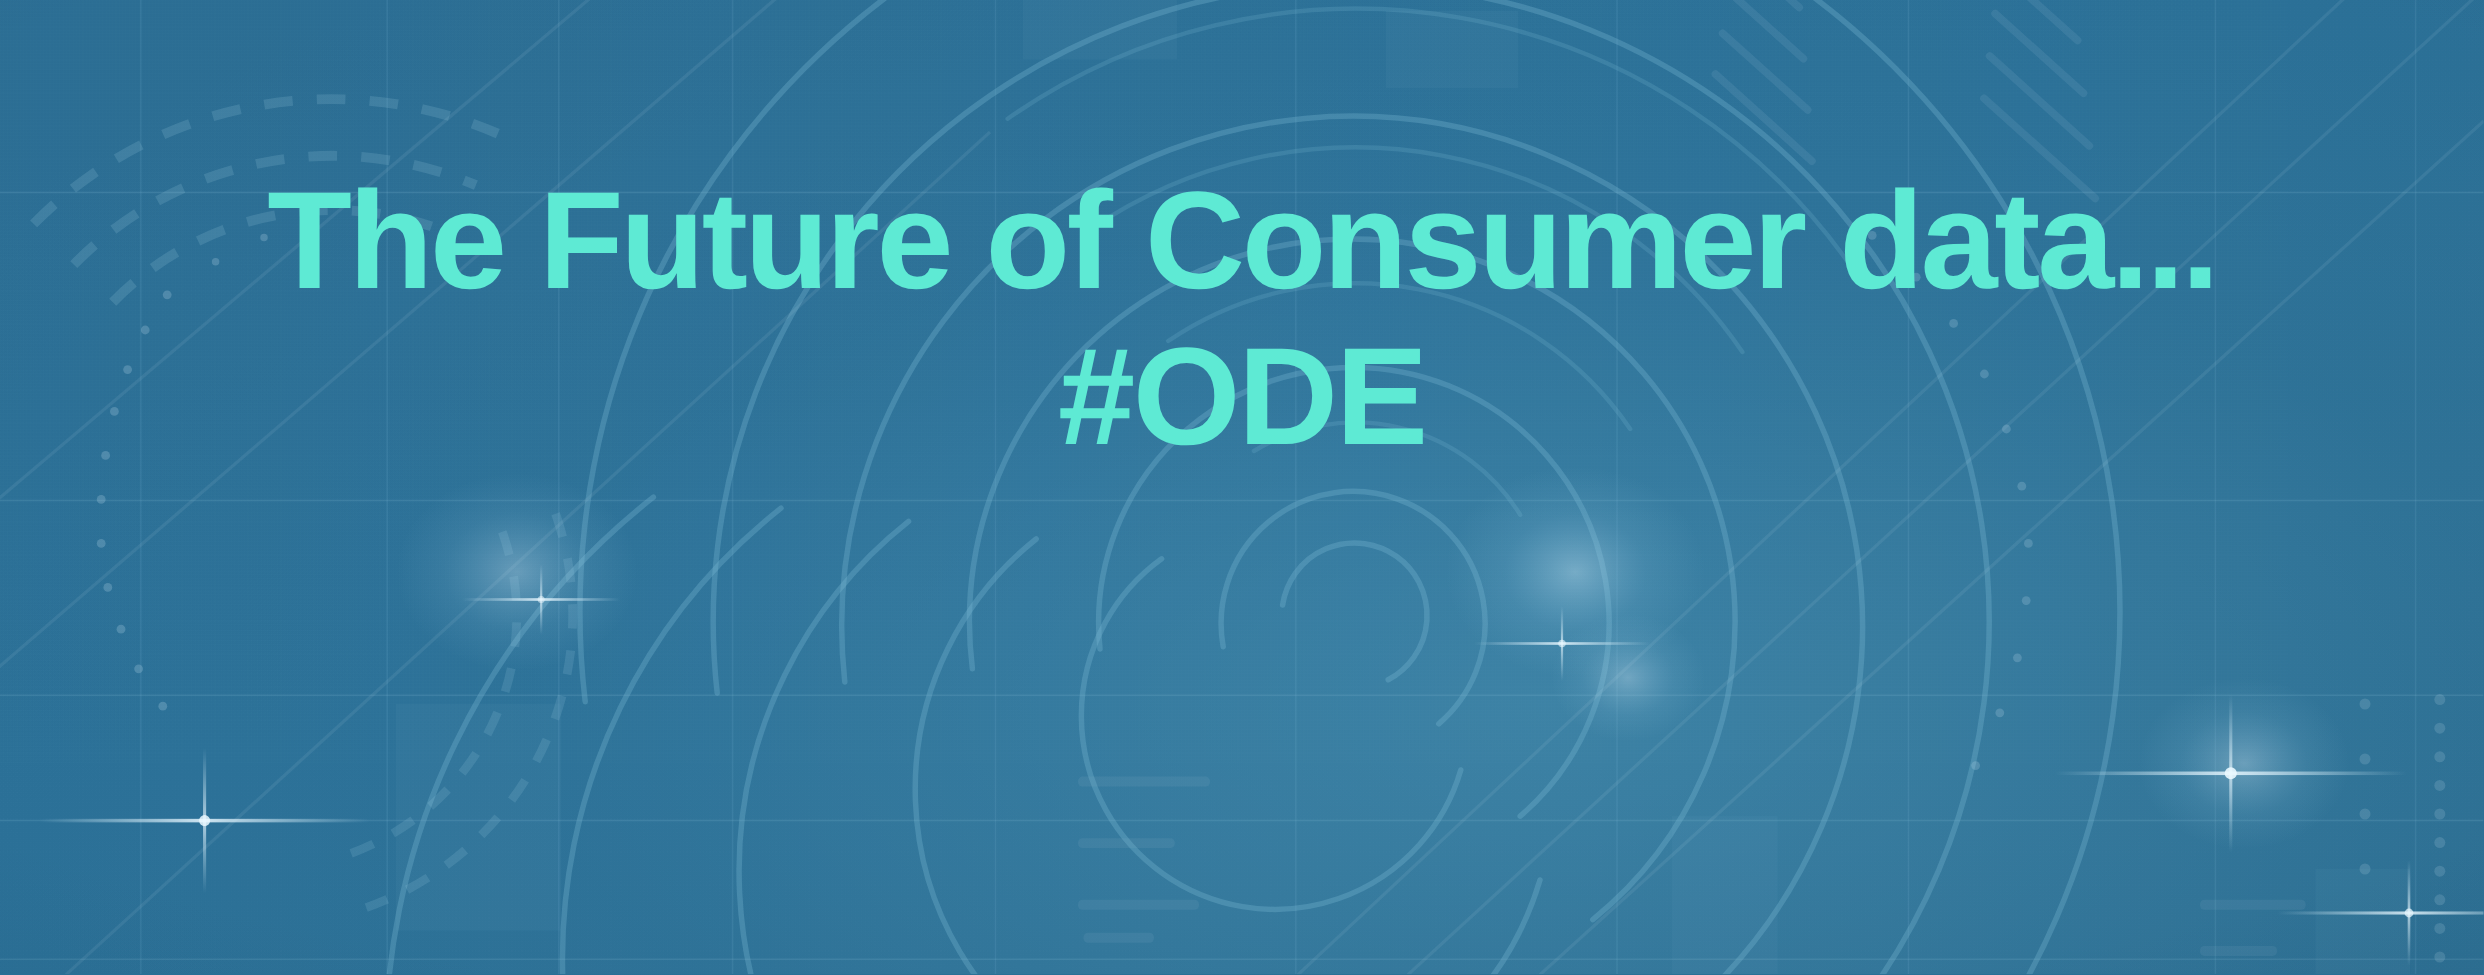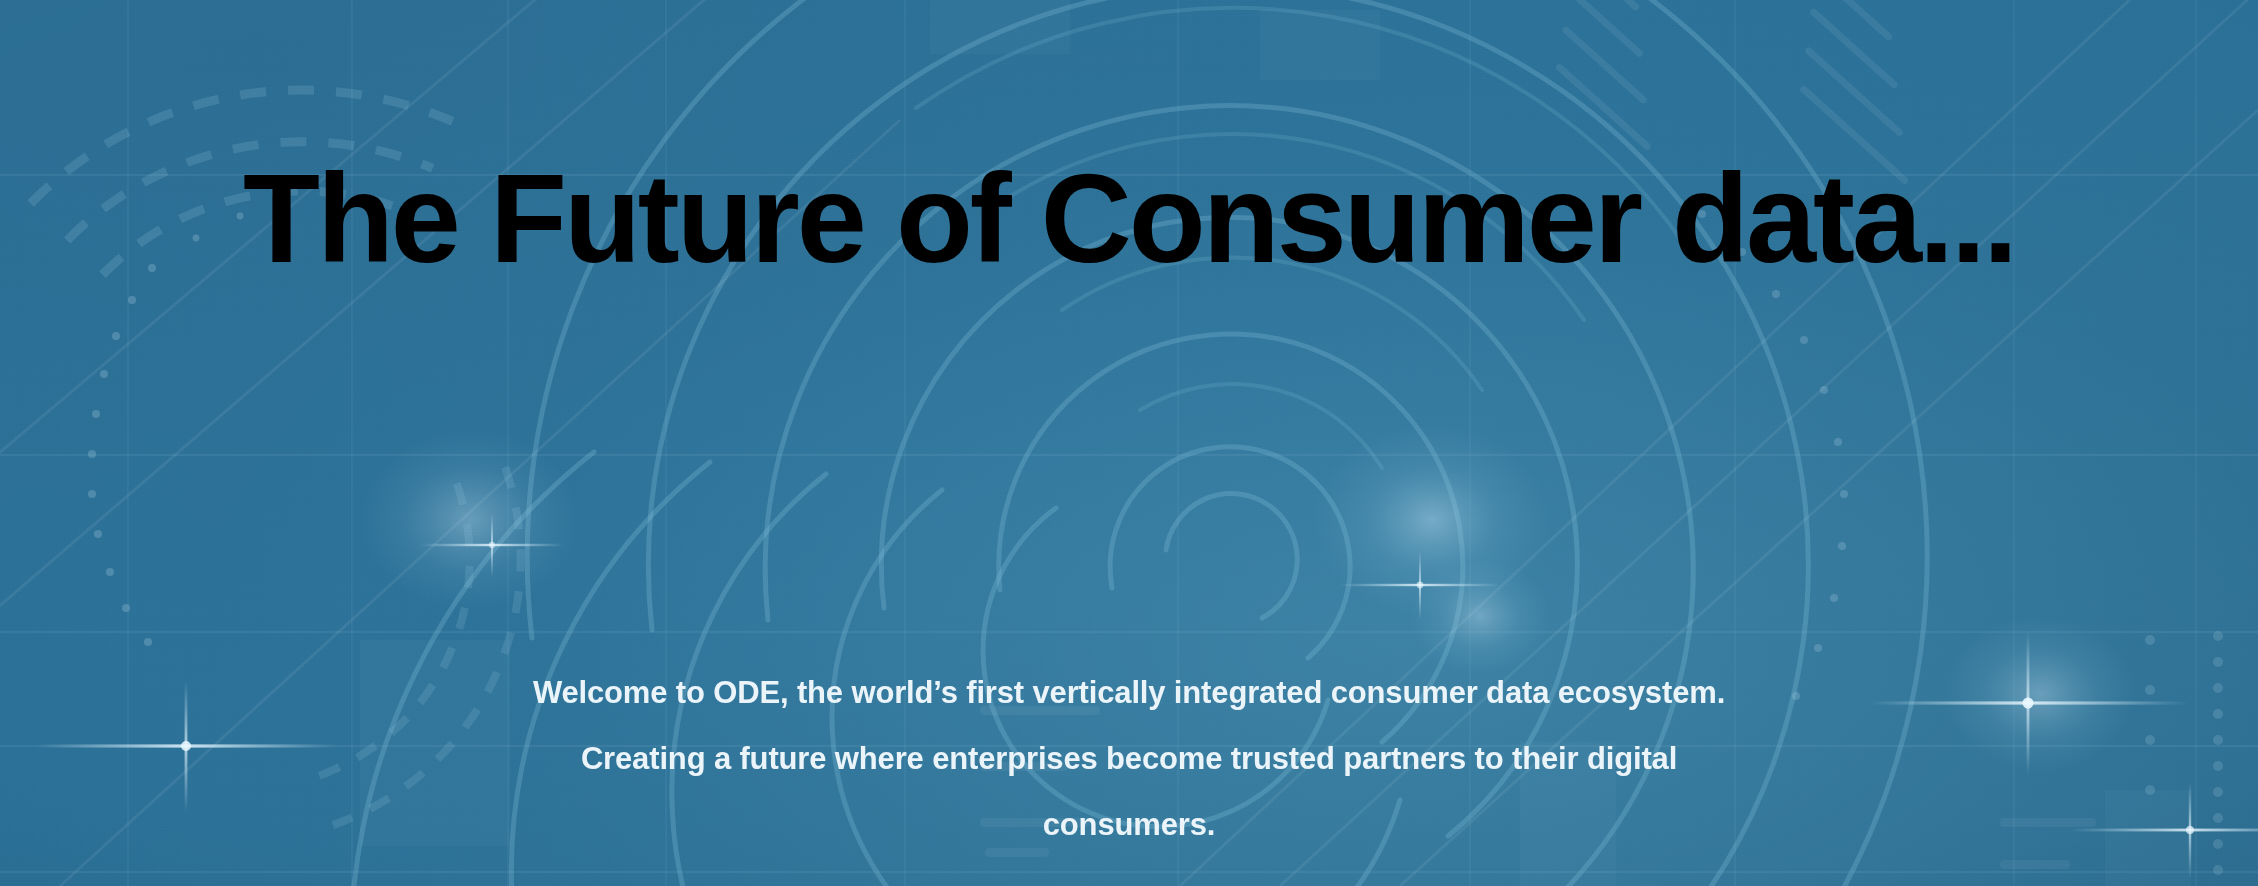--- a/index.html
+++ b/index.html
@@ -47,21 +47,21 @@
     z-index: 5;
     width: 100%;
     height: 100%;
     text-align: center;
   }
   #headline {
     position: absolute;
     left: 0;
     right: 0;
     top: 64px;
-    color: #000000;
+    color: #5eead4;
     font-size: 126px;
     line-height: 142px;
     font-weight: 700;
     letter-spacing: -2.2px;
     white-space: nowrap;
     text-rendering: optimizeLegibility;
   }
   #headline .hl-line { display: block; }
   #headline .hl-line-1 { letter-spacing: -3.0px; }
 
@@ -301,22 +301,18 @@
     </svg>
   </div>
 
   <div class="bg-layer" id="bg-noise"></div>
   <div class="bg-layer" id="bg-vignette"></div>
 
   <div id="content">
 
     <h1 id="headline">
       <span class="hl-line hl-line-1">The Future of Consumer data...</span>
+      <span class="hl-line hl-line-3">#ODE</span>
     </h1>
 
-    <p id="subtitle">
-      <span class="sub-line">Welcome to ODE, the world’s first vertically integrated consumer data ecosystem.</span>
-      <span class="sub-line">Creating a future where enterprises become trusted partners to their digital</span>
-      <span class="sub-line">consumers.</span>
-    </p>
 
   </div>
 </div>
 
 </body></html>

